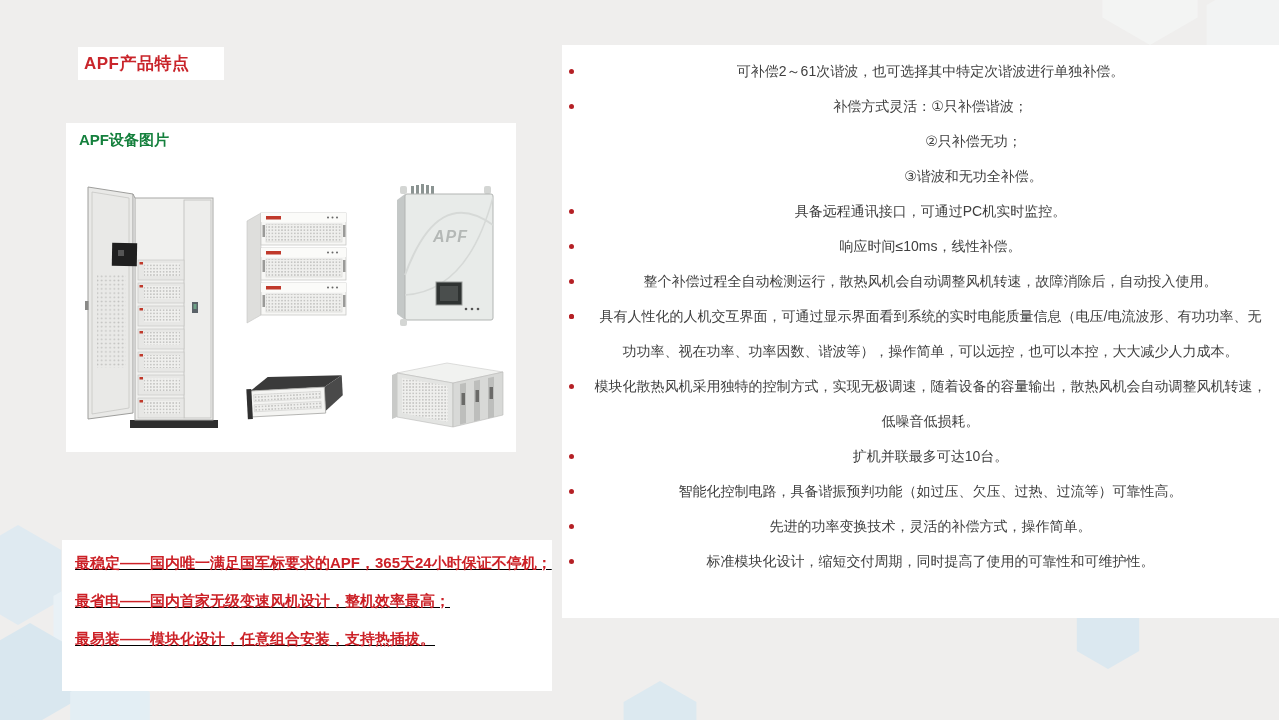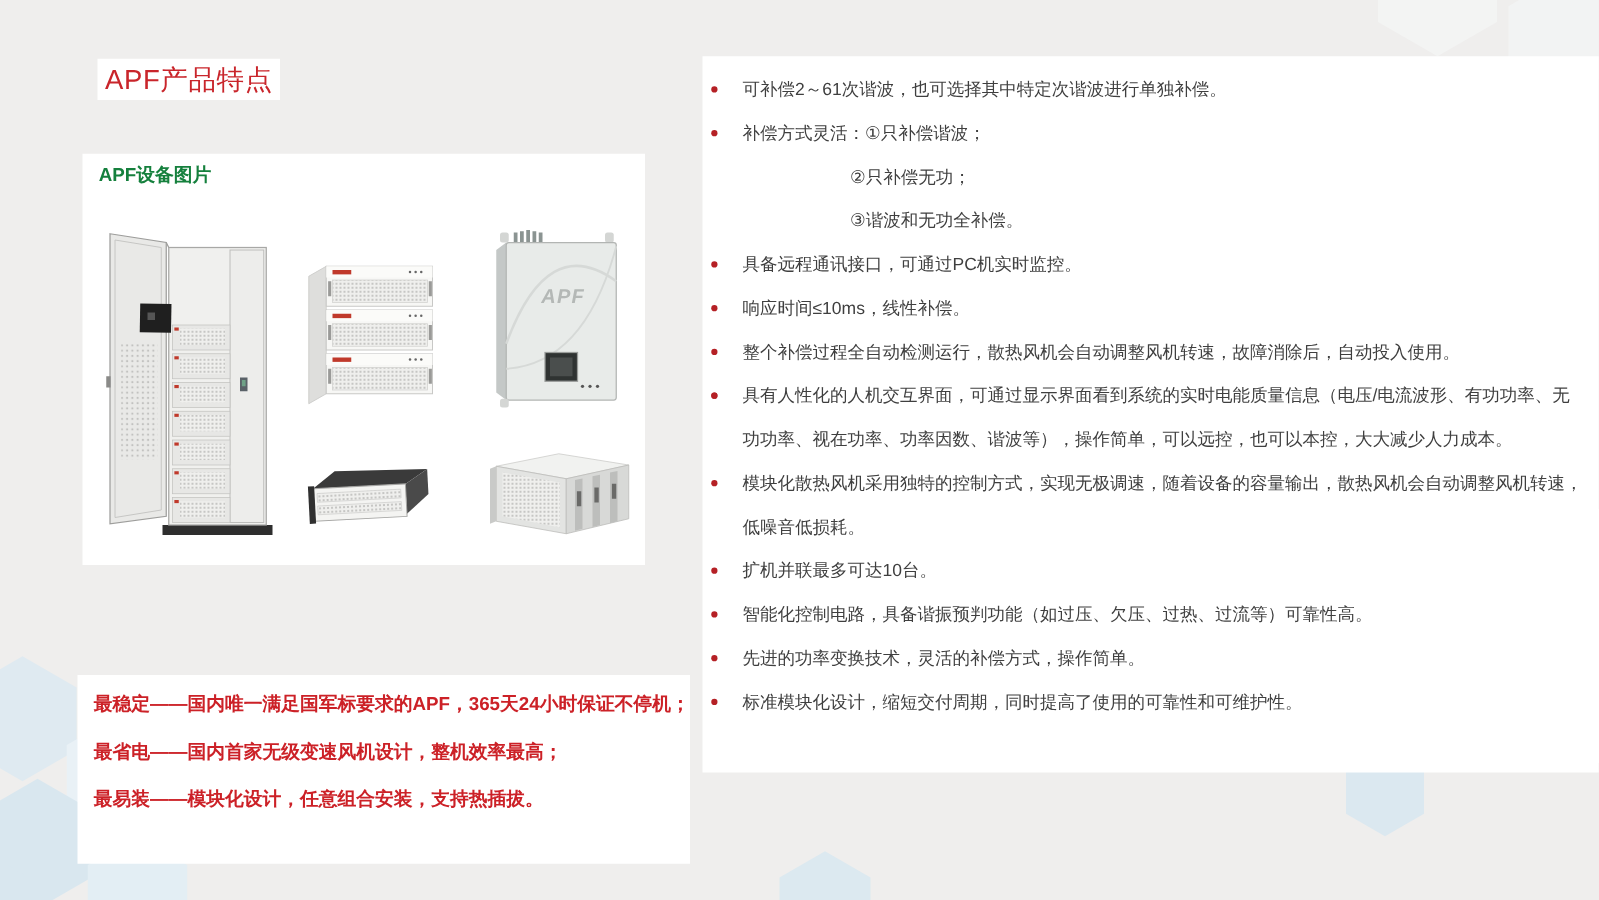--- a/index.html
+++ b/index.html
@@ -13,54 +13,56 @@
   }
   .deco-layer { position: absolute; inset: 0; z-index: 0; }
   .panel { position: absolute; background: var(--panel, #FFFFFF); z-index: 1; }
 
   
   .title-box {
     left: 78px; top: 47px; width: 146px; height: 33px;
     display: flex; align-items: center; padding-left: 6px;
   }
   .title-box h1 {
-    font-size: 22px; font-weight: normal;
+    font-size: 17px; font-weight: bold;
     color: var(--accent-red, #C9252B); letter-spacing: 0.5px;
   }
 
   
   .image-panel { left: 66px; top: 123px; width: 450px; height: 329px; }
   .image-panel .label {
     position: absolute; left: 13px; top: 8px;
     font-size: 15px; font-weight: bold; color: #15803d;
   }
   .image-panel svg { position: absolute; left: 0; top: 0; }
 
   
   .highlight-box {
     left: 62px; top: 540px; width: 490px; height: 151px;
     padding: 4px 13px 0 13px;
+    text-decoration: underline;
   }
   .hl-line {
     height: 38px; display: flex; align-items: center;
     font-size: 15px; font-weight: bold;
     color: var(--highlight-red, #CC2127);
     white-space: nowrap;
   }
 
   
   .right-panel {
     left: 562px; top: 45px; width: 717px; height: 573px;
     padding: 9px 0 0 0;
   }
   .feature-row {
     position: relative;
     padding: 0 12px 0 32px;
     font-size: 14px; line-height: 35px;
     color: var(--text, #3F3F3F);
+    text-align: center;
   }
   .feature-row .dot {
     position: absolute; left: 7px; top: 15px;
     width: 5px; height: 5px; border-radius: 50%;
     background: var(--bullet-red, #B52025);
   }
   .feature-row.indent { padding-left: 118px; }
 </style>
 </head>
 <body>

